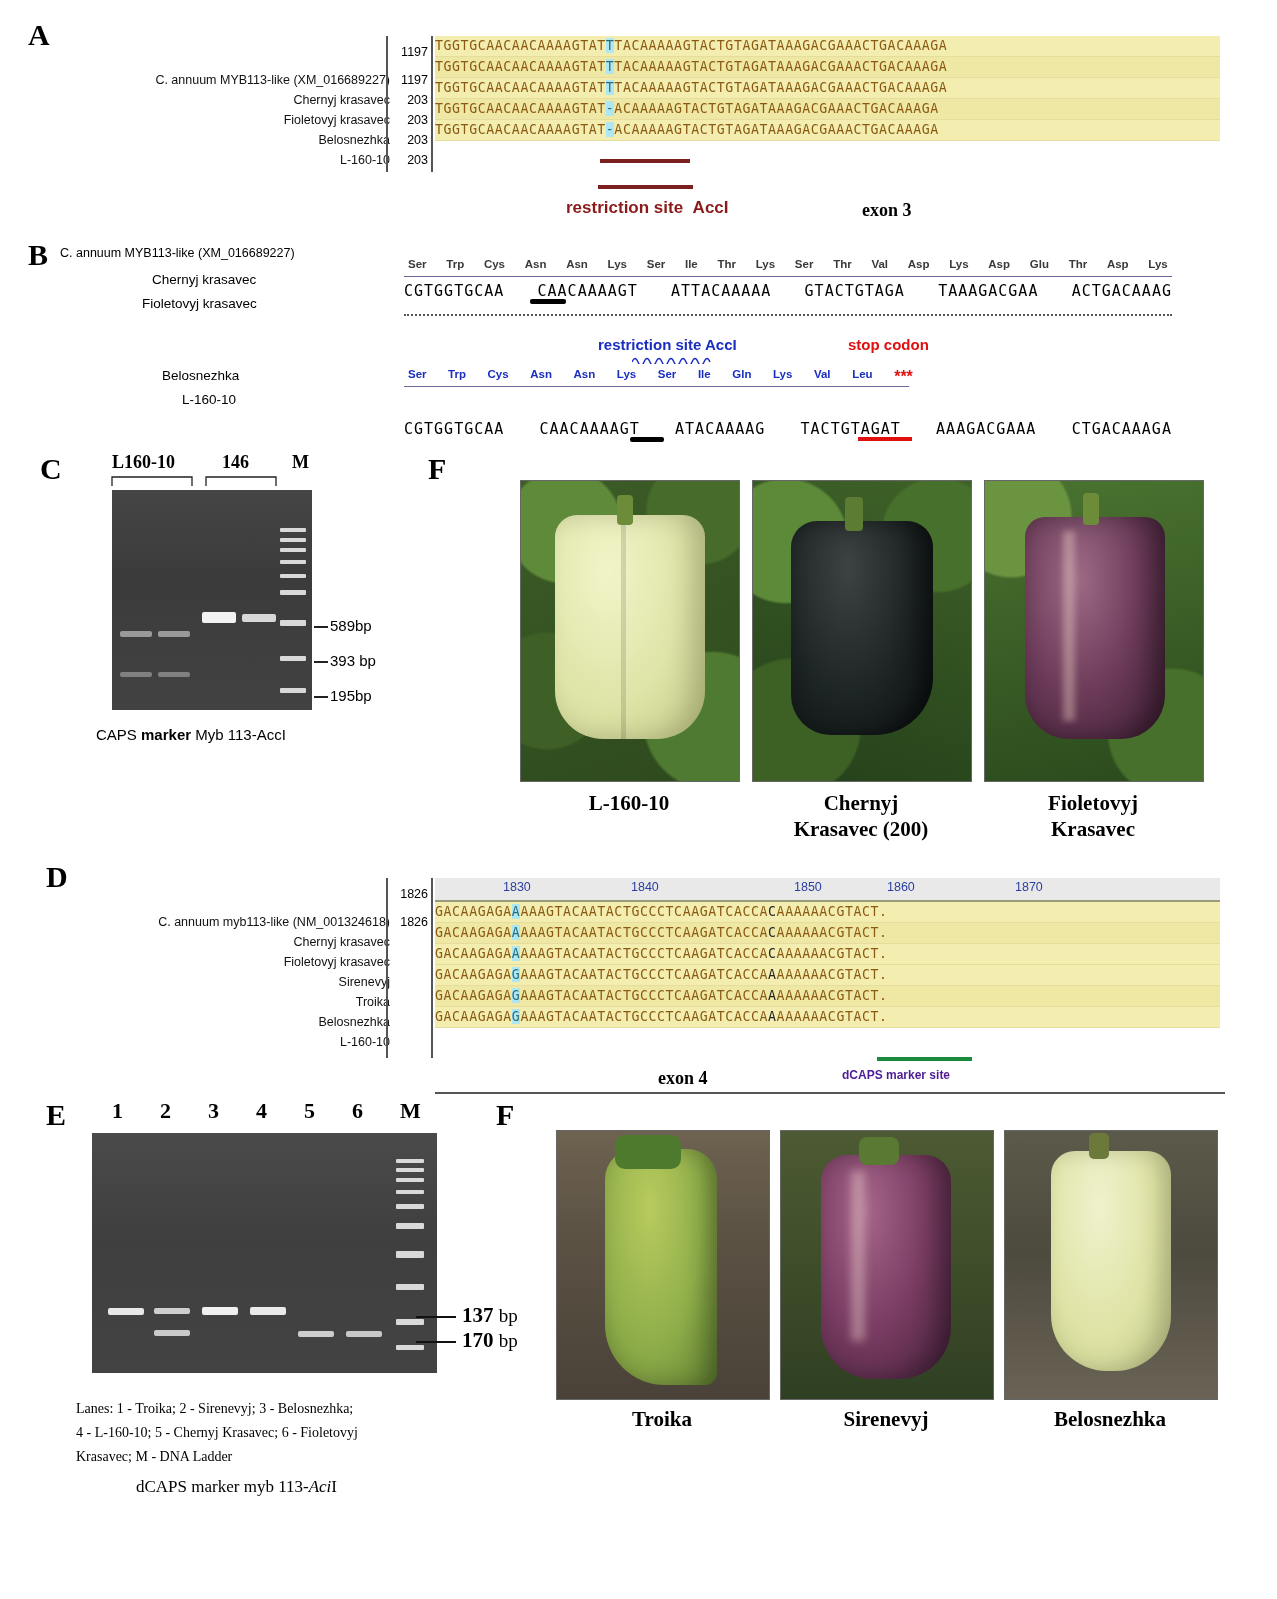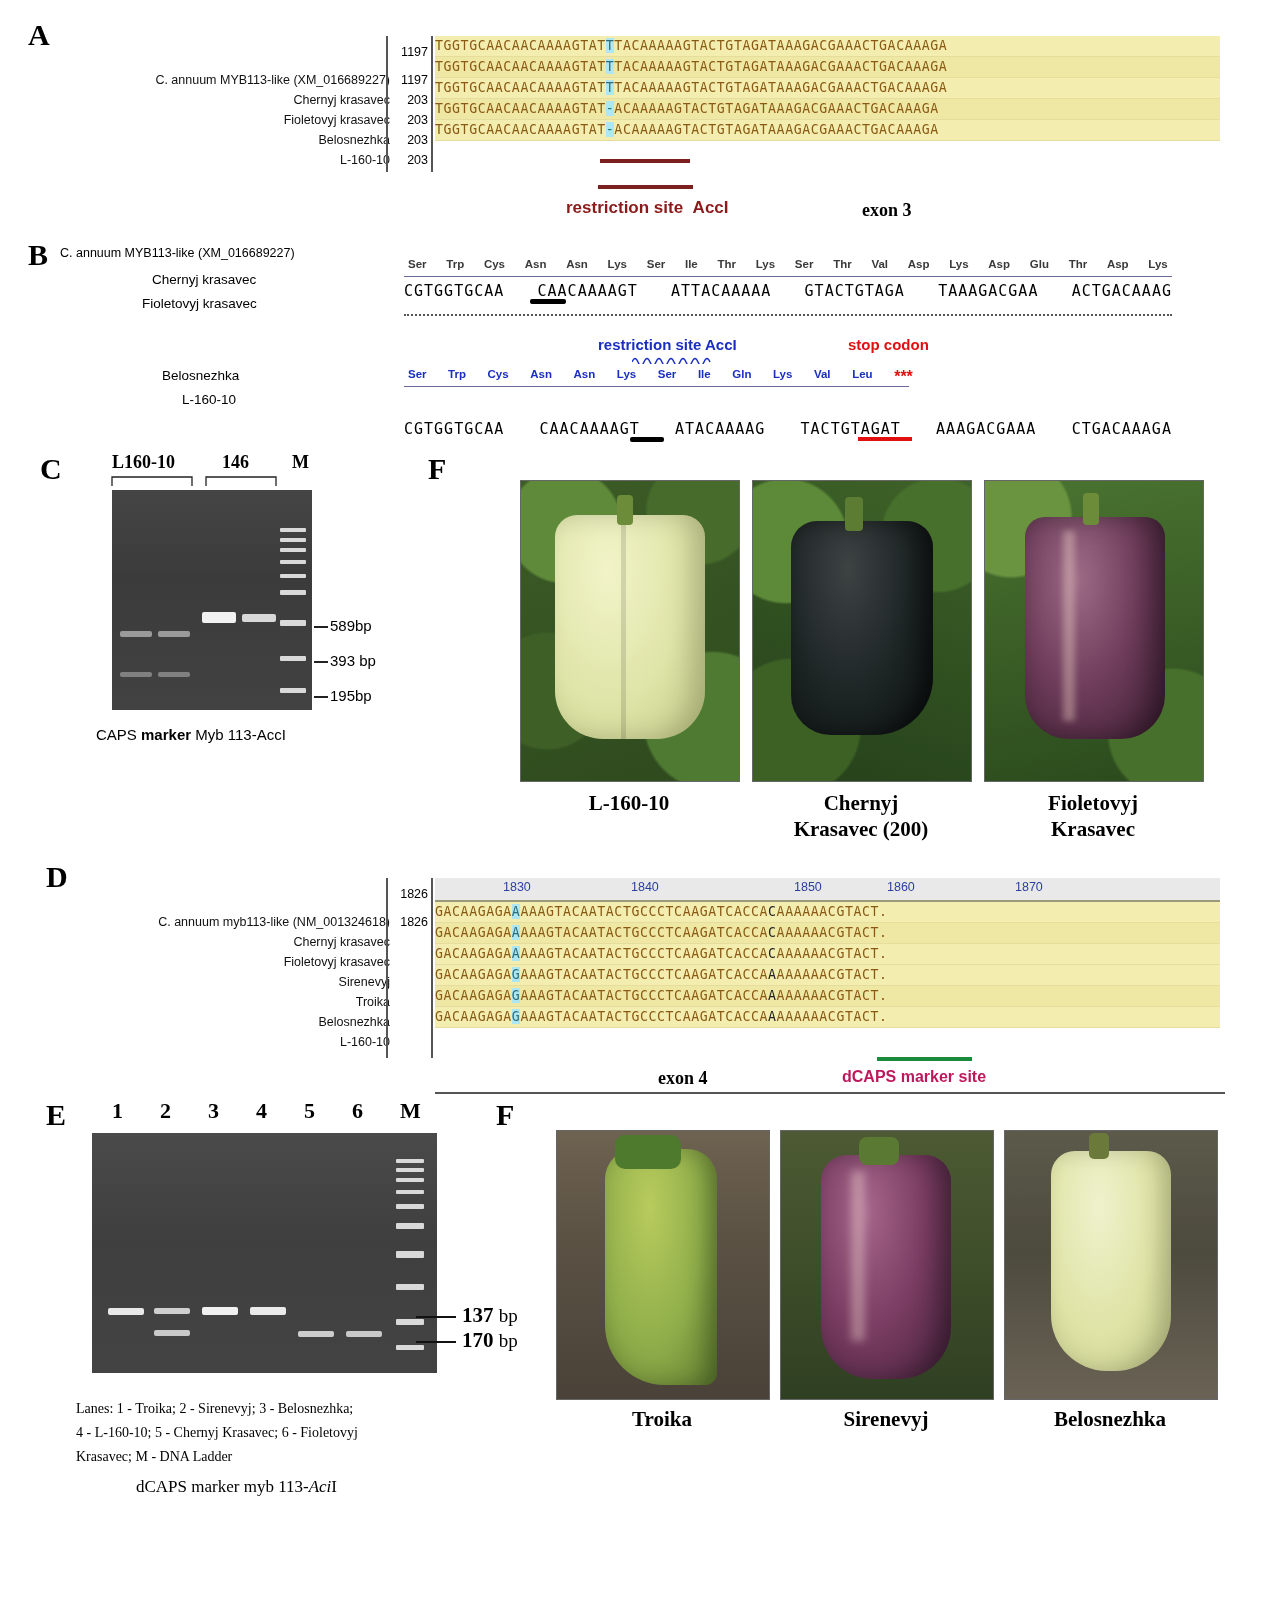--- a/index.html
+++ b/index.html
@@ -276,21 +276,21 @@
     <div class="seqrow alt"><span>GACAAGAGA</span><span class="hl">A</span><span>AAAGTACAATACTGCCCTCAAGATCACCA</span><span style="color:#222;">C</span><span>AAAAAACGTACT.</span></div>
     <div class="seqrow"><span>GACAAGAGA</span><span class="hl">A</span><span>AAAGTACAATACTGCCCTCAAGATCACCA</span><span style="color:#222;">C</span><span>AAAAAACGTACT.</span></div>
     <div class="seqrow"><span>GACAAGAGA</span><span class="hl">G</span><span>AAAGTACAATACTGCCCTCAAGATCACCA</span><span style="color:#222;">A</span><span>AAAAAACGTACT.</span></div>
     <div class="seqrow alt"><span>GACAAGAGA</span><span class="hl">G</span><span>AAAGTACAATACTGCCCTCAAGATCACCA</span><span style="color:#222;">A</span><span>AAAAAACGTACT.</span></div>
     <div class="seqrow"><span>GACAAGAGA</span><span class="hl">G</span><span>AAAGTACAATACTGCCCTCAAGATCACCA</span><span style="color:#222;">A</span><span>AAAAAACGTACT.</span></div>
   </div>
 </div>
 
 <div style="position:absolute;left:877px;top:1057px;width:95px;height:4px;background:#1a8a3c;"></div>
 <div class="lbl serif" style="left:658px;top:1068px;font-size:18px;font-weight:bold;">exon  4</div>
-<div class="lbl" style="left:842px;top:1068px;font-size:16px;font-weight:bold;color:#be185d;">dCAPS   marker site</div>
+<div class="lbl" style="left:842px;top:1068px;font-size:12px;font-weight:bold;color:#4c1d95;">dCAPS   marker site</div>
 <div style="position:absolute;left:435px;top:1092px;width:790px;height:2px;background:#555;"></div>
 
 <div class="panel-letter" style="left:46px;top:1098px;">E</div>
 
 <div class="lbl serif" style="left:112px;top:1098px;font-size:22px;font-weight:bold;">1</div>
 <div class="lbl serif" style="left:160px;top:1098px;font-size:22px;font-weight:bold;">2</div>
 <div class="lbl serif" style="left:208px;top:1098px;font-size:22px;font-weight:bold;">3</div>
 <div class="lbl serif" style="left:256px;top:1098px;font-size:22px;font-weight:bold;">4</div>
 <div class="lbl serif" style="left:304px;top:1098px;font-size:22px;font-weight:bold;">5</div>
 <div class="lbl serif" style="left:352px;top:1098px;font-size:22px;font-weight:bold;">6</div>

